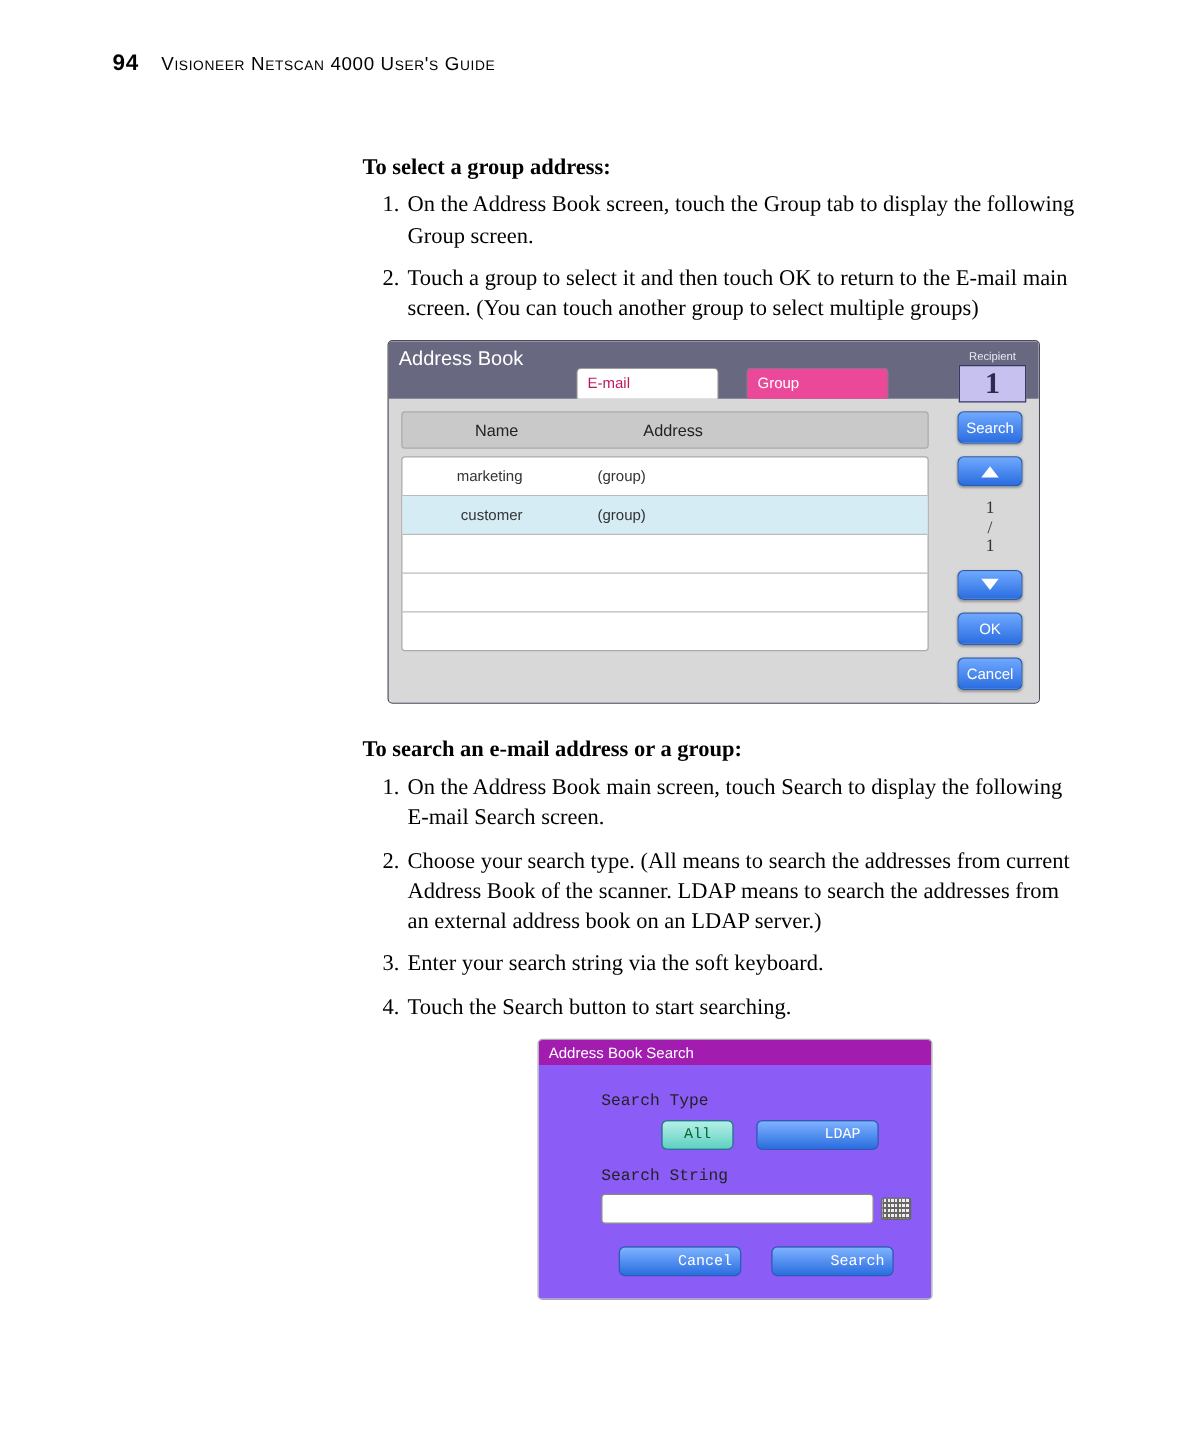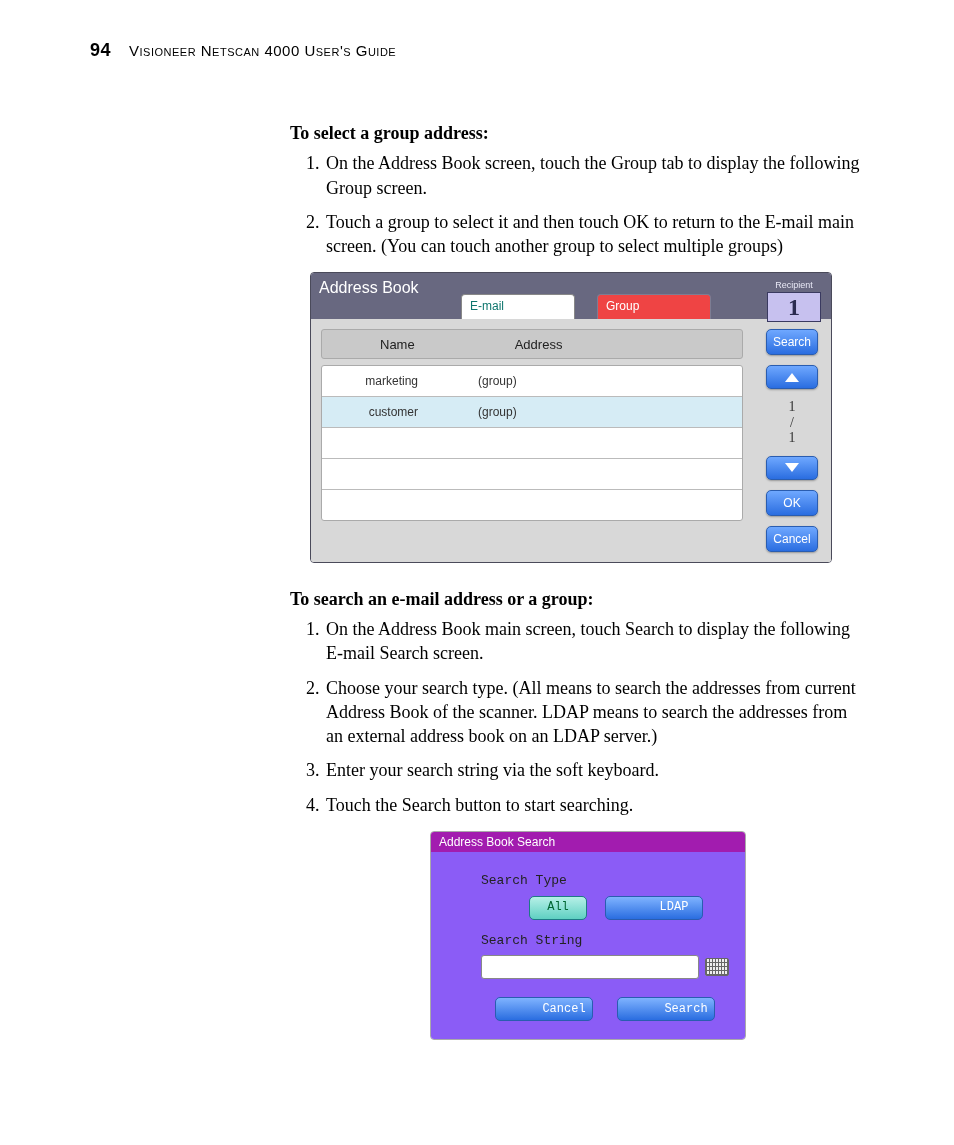--- a/index.html
+++ b/index.html
@@ -10,22 +10,22 @@
   .content{margin-left:200px;margin-top:60px;font-size:18px;line-height:1.35;}
   .heading{font-weight:700;margin-top:14px;margin-bottom:6px;}
   ol.steps{margin:0 0 14px 0;padding-left:34px;}
   ol.steps>li{margin:6px 0 10px 0;padding-left:2px;}
   
   .shot{margin:8px 0 24px 20px;}
   .ab{width:520px;font-family:Arial,Helvetica,sans-serif;font-size:13px;color:#000;border:1px solid #4a4a5a;border-radius:4px;overflow:hidden;}
   .ab-top{background:#686880;color:#fff;height:46px;position:relative;}
   .ab-title{position:absolute;left:8px;top:4px;font-size:16px;}
   .ab-tabs{position:absolute;left:150px;bottom:0;display:flex;gap:22px;}
-  .tab{background:#fff;border:1px solid #888;border-bottom:none;border-radius:4px 4px 0 0;width:104px;height:24px;line-height:22px;padding-left:8px;font-size:12px;color:#0f766e;}
-  .tab.inactive{background:#ef4444;color:#fff;border-color:#7d7d93;}
+  .tab{background:#fff;border:1px solid #888;border-bottom:none;border-radius:4px 4px 0 0;width:104px;height:24px;line-height:22px;padding-left:8px;font-size:12px;color:#be185d;}
+  .tab.inactive{background:#ec4899;color:#fff;border-color:#7d7d93;}
   .ab-rec{position:absolute;right:10px;top:6px;width:54px;text-align:center;}
   .ab-rec .lbl{font-size:9px;color:#e8e8f5;}
   .ab-rec .cnt{background:#c7c1ef;border:1px solid #3a3a60;font-size:24px;font-weight:700;font-family:Georgia,serif;color:#2b2b50;height:28px;line-height:28px;}
   .ab-body{display:flex;background:#d8d8d8;}
   .ab-main{flex:1;padding:10px 10px 18px 10px;}
   .ab-headers{background:#c9c9c9;border:1px solid #aaa;border-radius:3px;height:28px;display:flex;align-items:center;padding-left:58px;gap:100px;font-size:13px;color:#222;margin-bottom:6px;}
   .ab-rows{border:1px solid #aaa;border-radius:3px;background:#fff;}
   .ab-row{height:30px;border-bottom:1px solid #bbb;display:flex;align-items:center;padding-left:8px;gap:60px;font-size:12px;color:#333;}
   .ab-row.sel{background:#d6ecf5;}
   .ab-row:last-child{border-bottom:none;}

